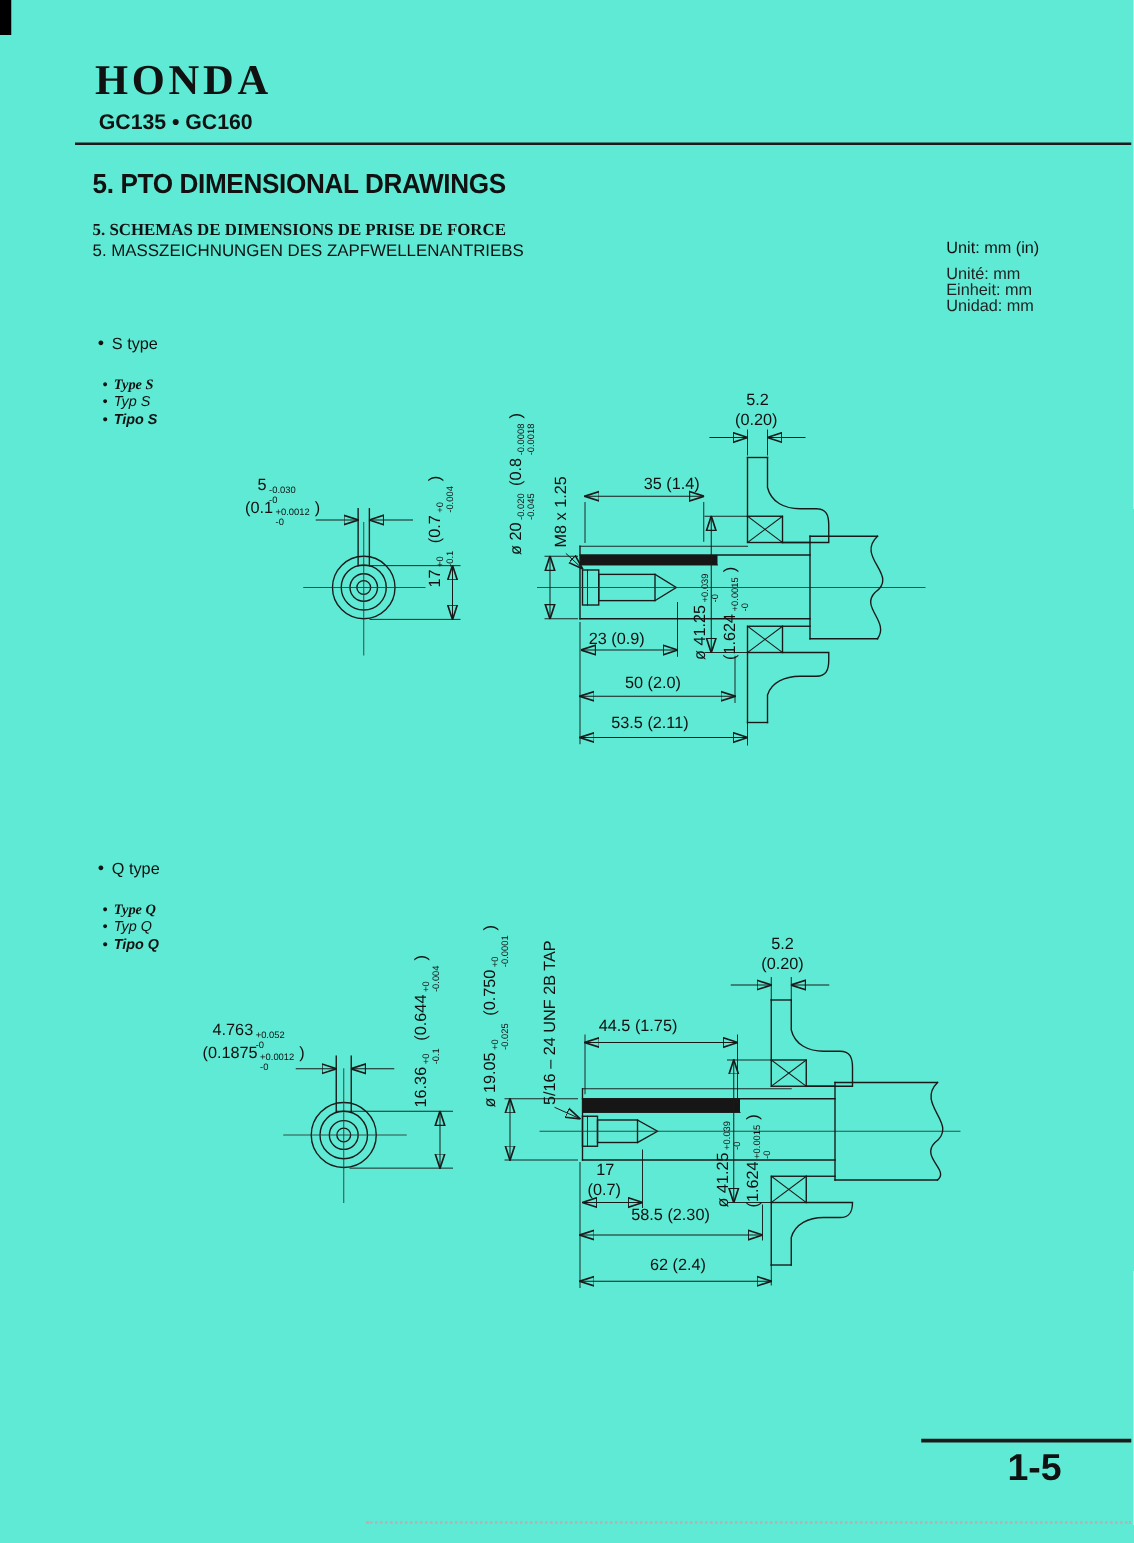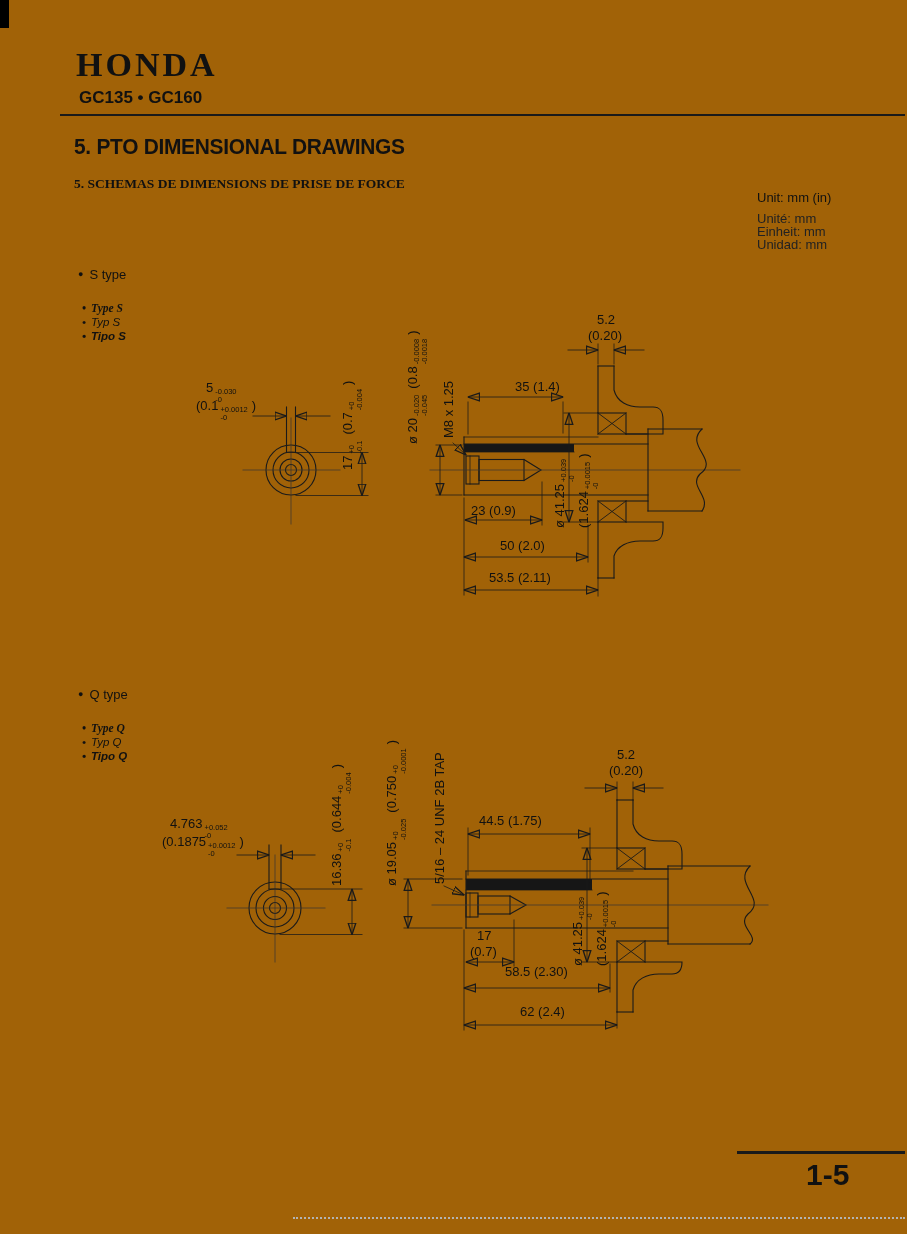--- a/index.html
+++ b/index.html
@@ -1,16 +1,16 @@
 <!DOCTYPE html>
 <html><head>
 <meta charset="utf-8">
 <style>
   html,body{margin:0;padding:0;background:#fff;}
-  #page{position:relative;width:907px;height:1234px;background:#a16207;overflow:hidden;
+  #page{position:relative;width:907px;height:1234px;background:#5eead4;overflow:hidden;
         font-family:"Liberation Sans",sans-serif;color:#111;}
   .lbl{position:absolute;font-size:13px;line-height:15px;white-space:nowrap;color:#111;}
   .tol{display:inline-flex;flex-direction:column;justify-content:center;
        font-size:7.5px;line-height:7.5px;margin-left:2px;vertical-align:-2px;}
   .tol i{font-style:normal;}
   .gap{margin-left:6px;}
   .pc{margin-left:4px;}
   .vlabel{transform-origin:0 100%;transform:rotate(-90deg);height:15px;}
   .vlabel2{height:36px;line-height:18px;}
   .brand{position:absolute;left:76px;top:46px;font-family:"Liberation Serif",serif;
@@ -50,20 +50,21 @@
 <div id="page">
 
   <div class="corner"></div>
 
   <div class="brand">HONDA</div>
   <div class="models">GC135 • GC160</div>
   <div class="rule" style="left:60px;top:114px;width:845px;height:2px;"></div>
 
   <div class="title-main">5. PTO DIMENSIONAL DRAWINGS</div>
   <div class="title-fr">5. SCHEMAS DE DIMENSIONS DE PRISE DE FORCE</div>
+  <div class="title-de">5. MASSZEICHNUNGEN DES ZAPFWELLENANTRIEBS</div>
 
   <div class="unit-main">Unit: mm (in)</div>
   <div class="unit-sub">
     <div>Unité: mm</div>
     <div>Einheit: mm</div>
     <div>Unidad: mm</div>
   </div>
 
   <div class="typehead" style="left:78px;top:267px;">
     <span class="bdot">●</span><span>S type</span>

